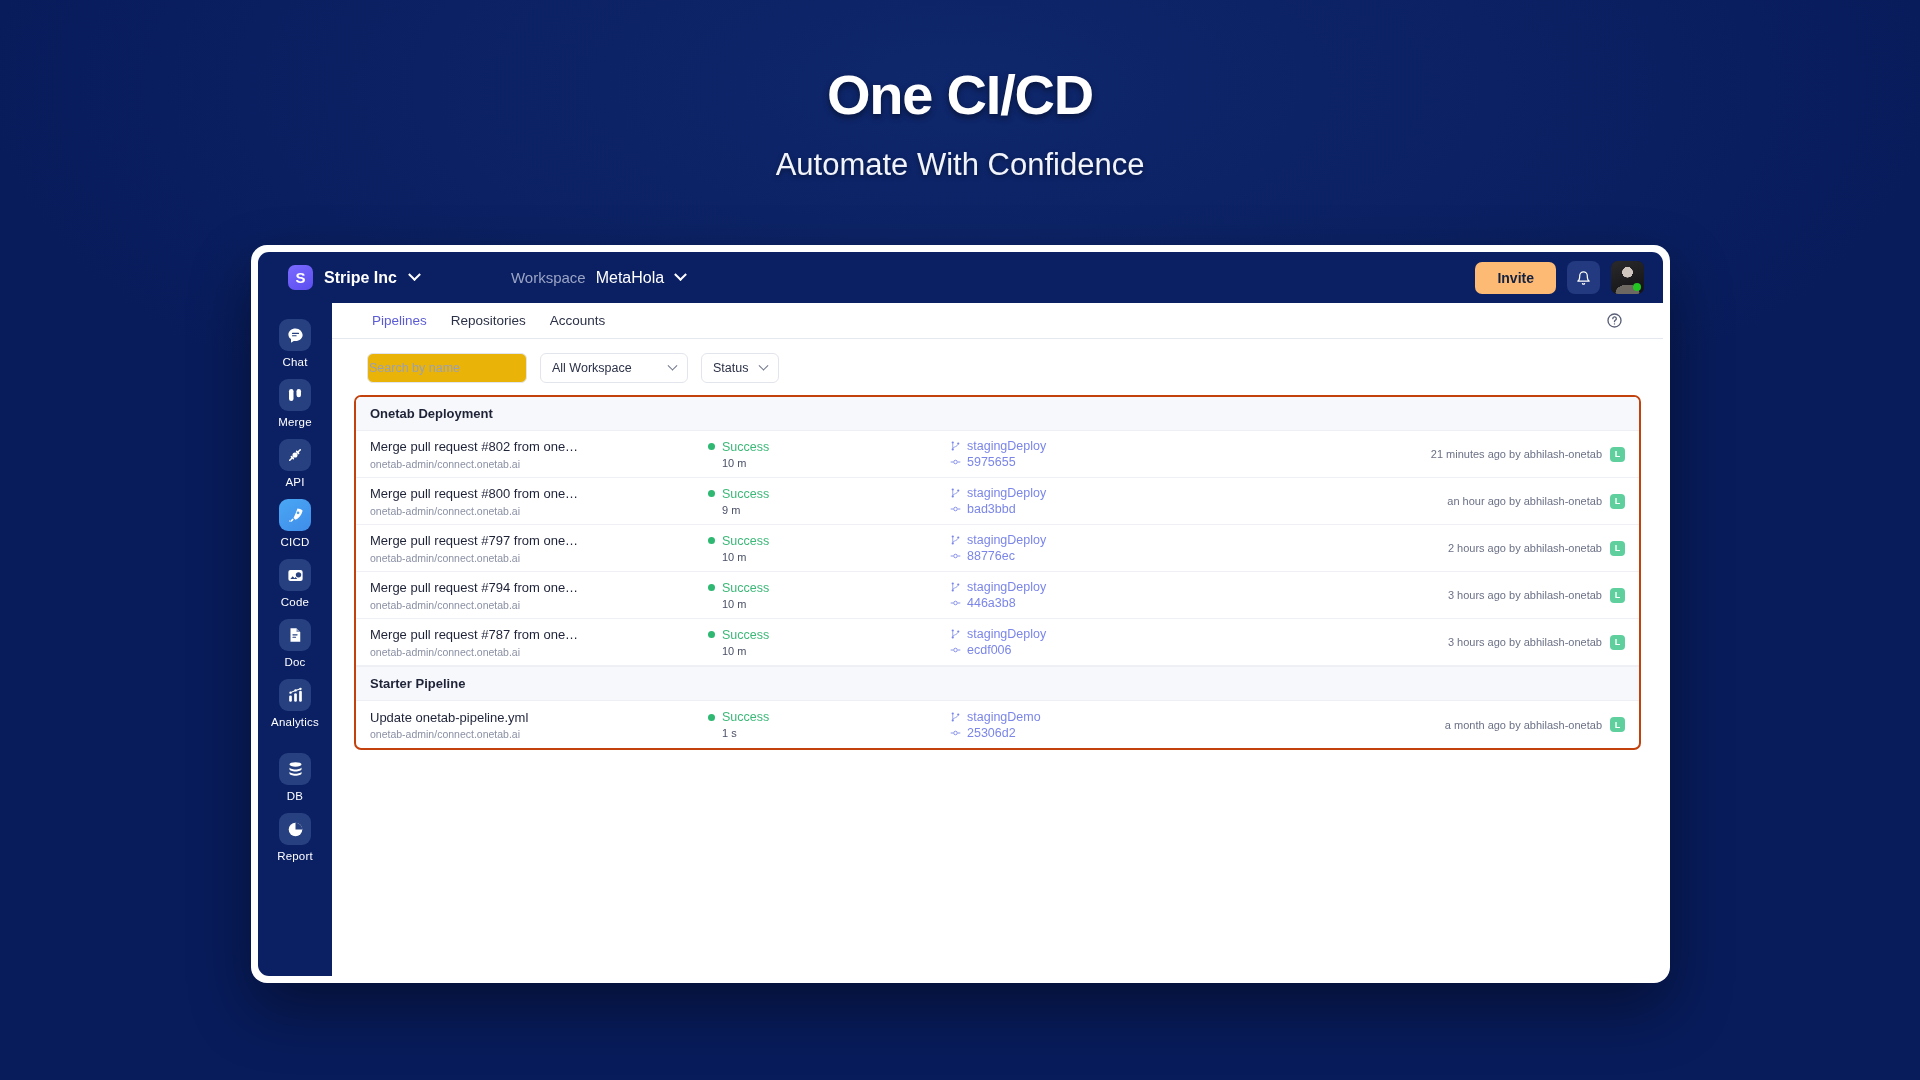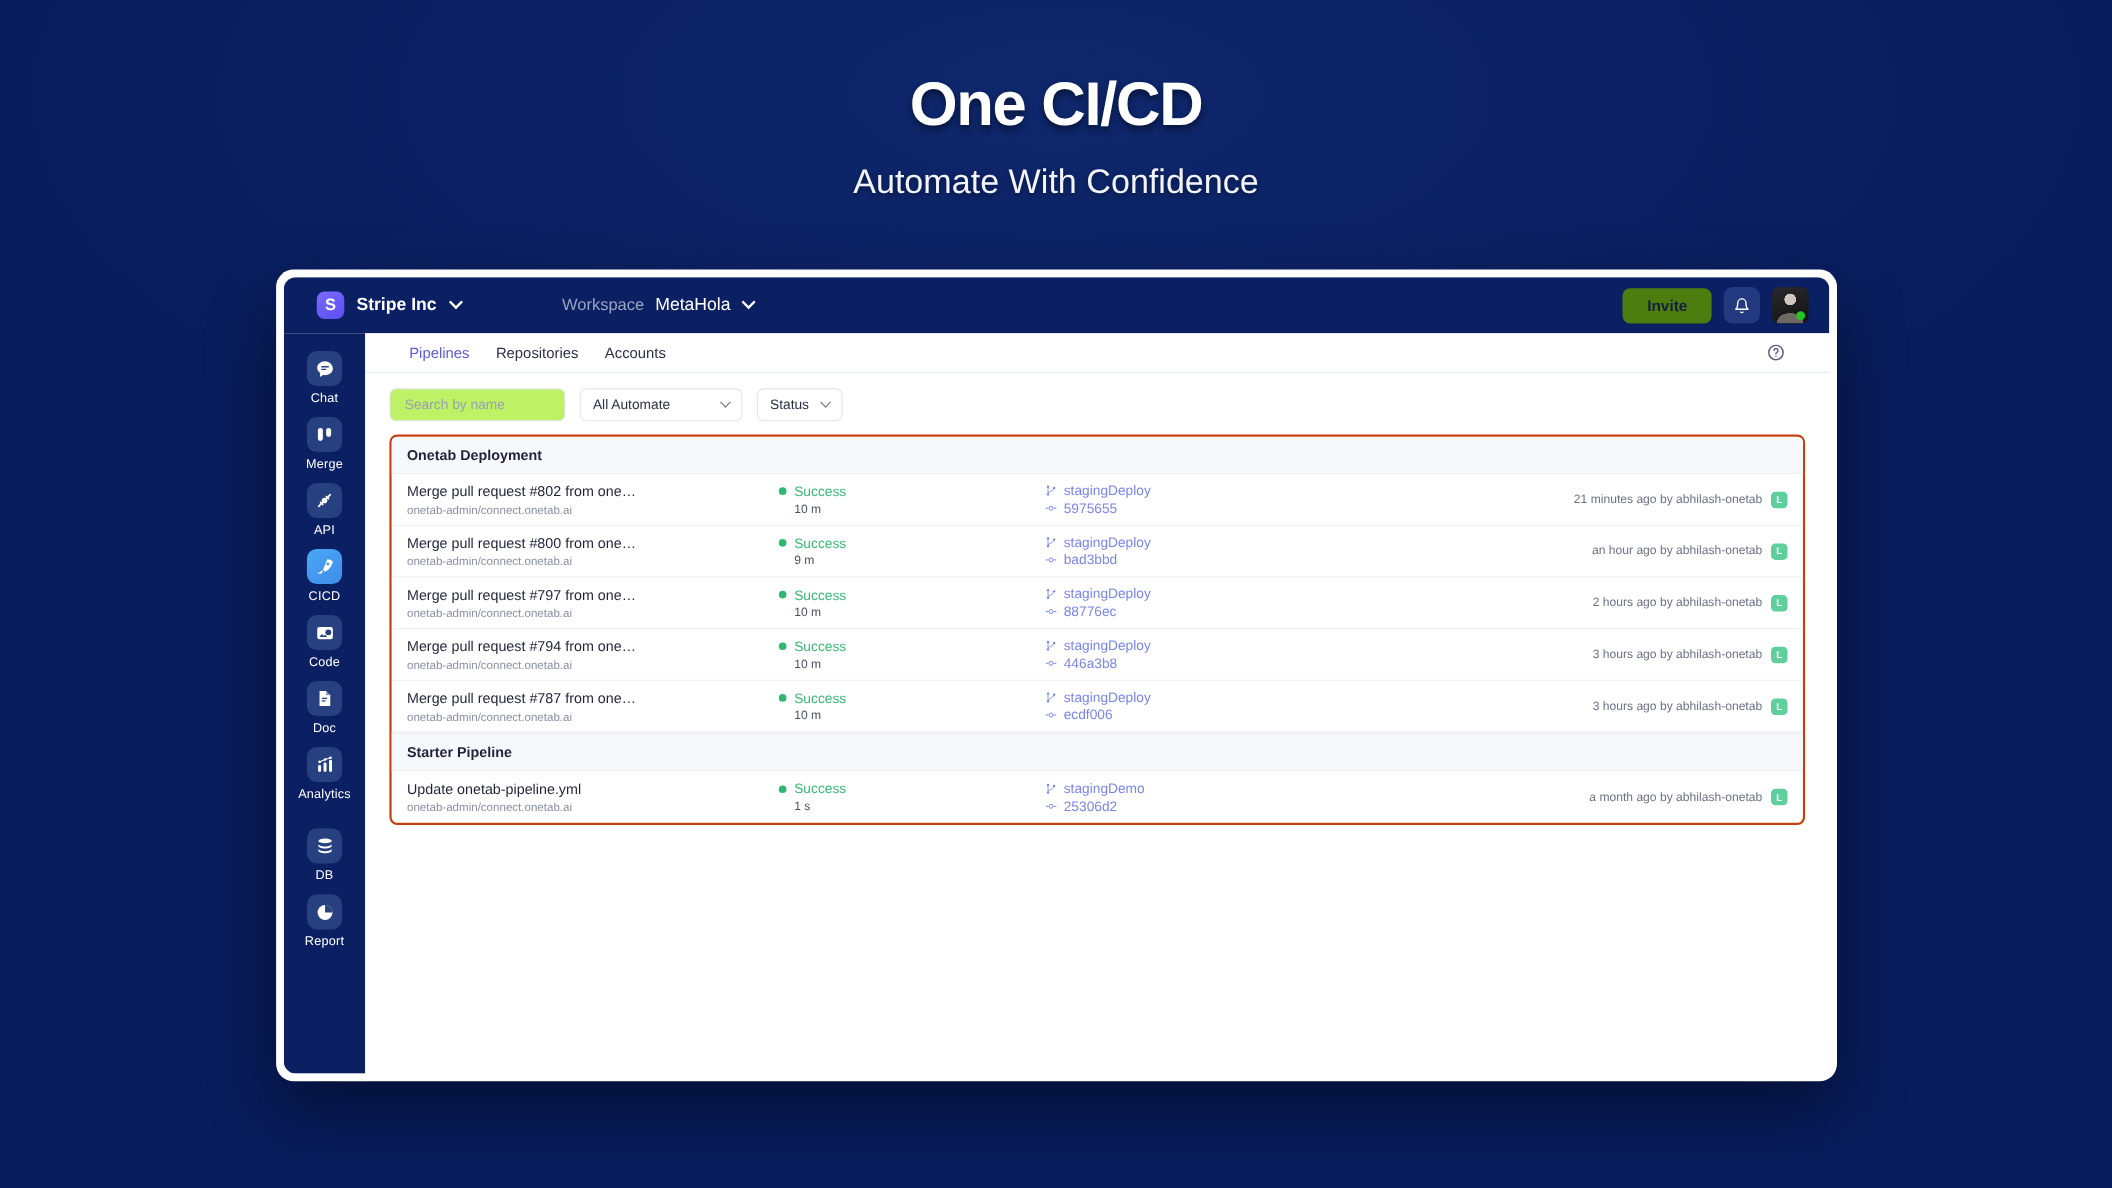--- a/index.html
+++ b/index.html
@@ -74,21 +74,21 @@
   .chev { display:inline-block; width:9px; height:9px; border-right:2px solid currentColor;
           border-bottom:2px solid currentColor; transform: rotate(45deg) translate(-2px,-2px); }
   .brand-chev { color:#fff; margin-left:2px; }
 
   #workspace-group { display:flex; align-items:center; gap:10px; margin-left: 92px; }
   #workspace-label { color:#9aa4c4; font-size:15px; }
   #workspace-value { color:#fff; font-size:16px; font-weight:400; }
 
   #topbar-right { margin-left:auto; display:flex; align-items:center; gap:11px; }
   #invite-btn {
-    background:#4d7c0f; color:#14203f; border:none; border-radius:7px;
+    background:#fdba74; color:#14203f; border:none; border-radius:7px;
     font-size:14px; font-weight:600; padding: 8px 22px; cursor:pointer;
     font-family: inherit;
   }
   #bell-btn {
     width:33px; height:33px; border-radius:8px; background:#233a80;
     display:flex; align-items:center; justify-content:center; cursor:pointer; border:none;
   }
   #avatar {
     width:33px; height:33px; border-radius:7px; position:relative; overflow:hidden;
     background:#17181a;
@@ -132,22 +132,22 @@
     display:flex; align-items:center; padding: 0 40px; gap: 24px;
     position: relative;
   }
   .tab { font-size:13.5px; color:#2b3147; cursor:pointer; }
   .tab.active { color:#5b5bd6; }
   #help-icon { margin-left:auto; width:17px; height:17px; cursor:pointer; }
 
   #filterbar { padding: 14px 22px 12px; display:flex; gap:13px; align-items:center; }
   #search-input {
     width:160px; height:30px; border:1px solid #e3e5ec; border-radius:6px;
-    padding: 0 13px; font-size:12.5px; color:#2b3147; outline:none;
-    font-family: inherit; background:#bef264;
+    padding: 0 1px; font-size:12.5px; color:#2b3147; outline:none;
+    font-family: inherit; background:#eab308;margin-left:13px;
   }
   #search-input::placeholder { color:#9aa0b4; }
   .select {
     height:30px; border:1px solid #e3e5ec; border-radius:6px; background:#fff;
     display:flex; align-items:center; padding: 0 11px; gap: 10px;
     font-size:12.5px; color:#2b3147; cursor:pointer;
   }
   #pipeline-select { width:148px; justify-content:space-between; }
   #status-select { width:78px; justify-content:space-between; }
   .sel-chev { width:7px; height:7px; border-right:1.6px solid #6b7186;
@@ -350,21 +350,21 @@
         <svg id="help-icon" viewBox="0 0 24 24" fill="none" stroke="#5a6078" stroke-width="1.9">
           <circle cx="12" cy="12" r="9.2"></circle>
           <path d="M9.6 9.4a2.5 2.5 0 1 1 3.4 2.3c-.7.3-1 .9-1 1.6v.3" stroke-linecap="round"></path>
           <circle cx="12" cy="16.8" r="1" fill="#5a6078" stroke="none"></circle>
         </svg>
       </div>
 
       <div id="filterbar">
         <input id="search-input" type="text" placeholder="Search by name" style="">
         <div class="select" id="pipeline-select">
-          <span>All Automate</span>
+          <span>All Workspace</span>
           <span class="sel-chev"></span>
         </div>
         <div class="select" id="status-select">
           <span>Status</span>
           <span class="sel-chev"></span>
         </div>
       </div>
 
       <div id="table-wrap">
 

